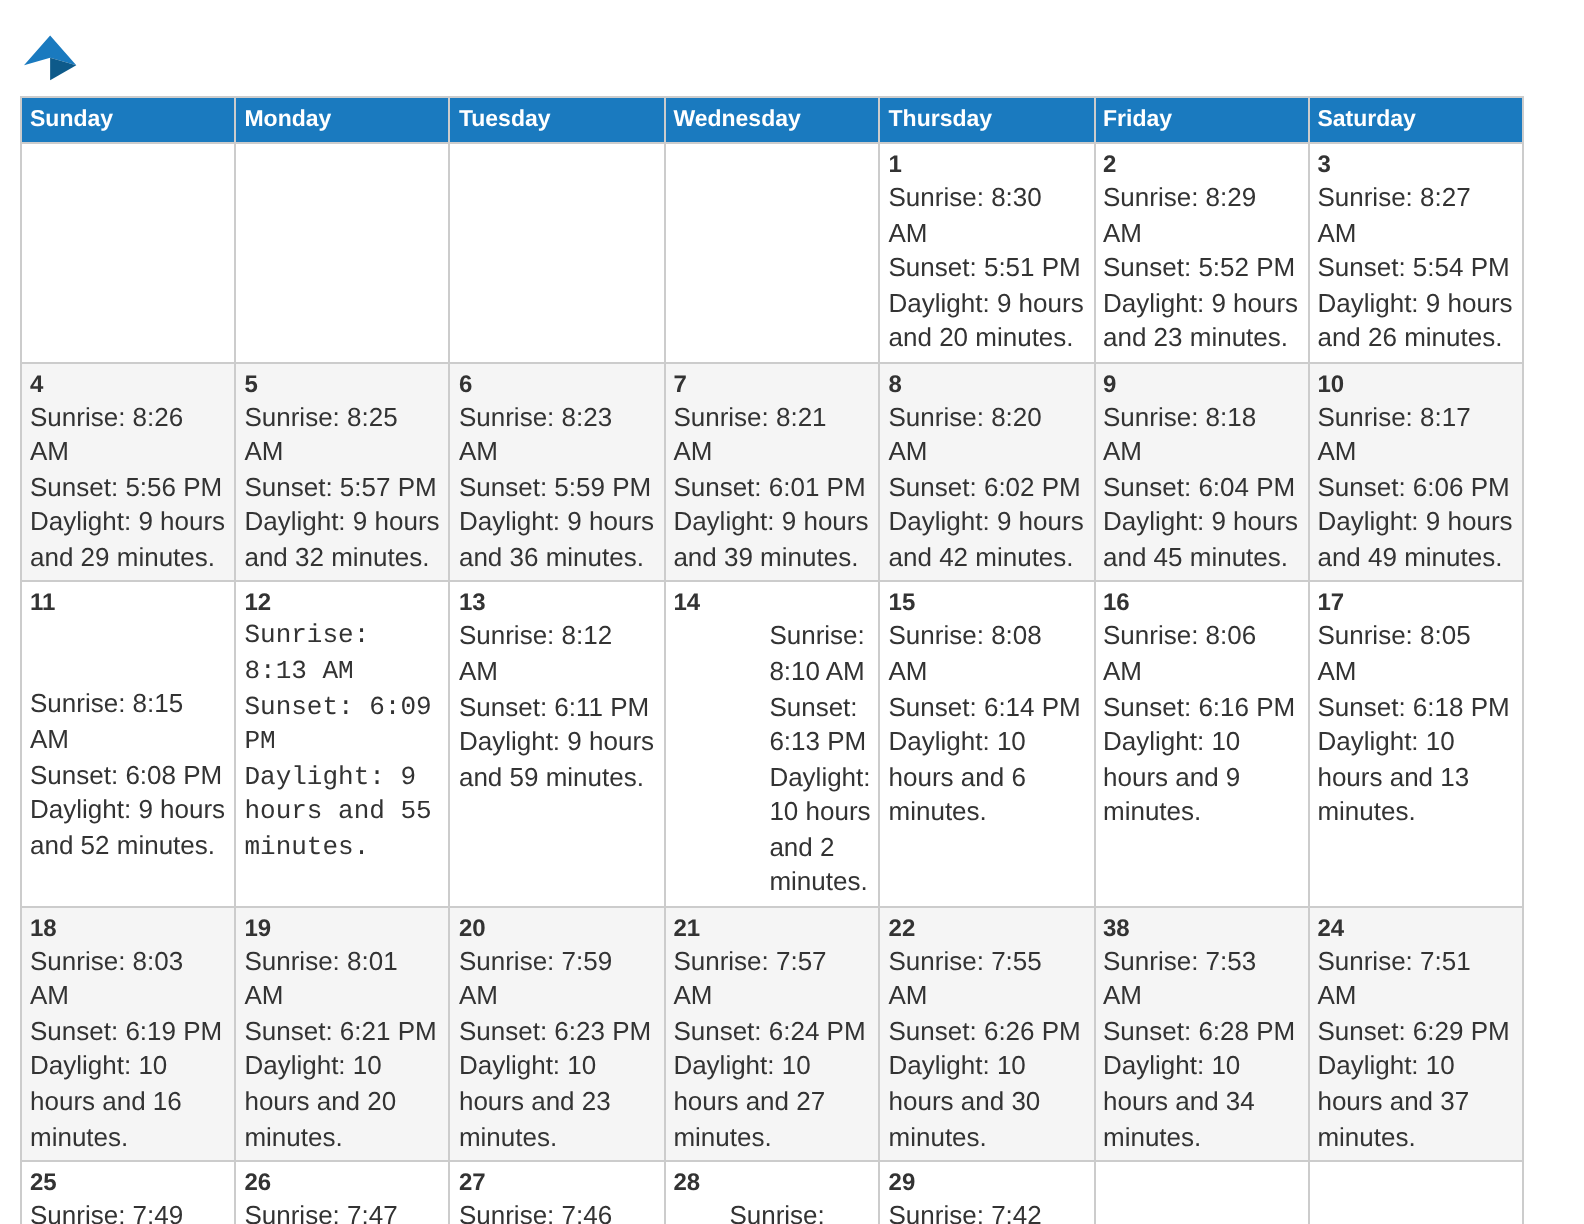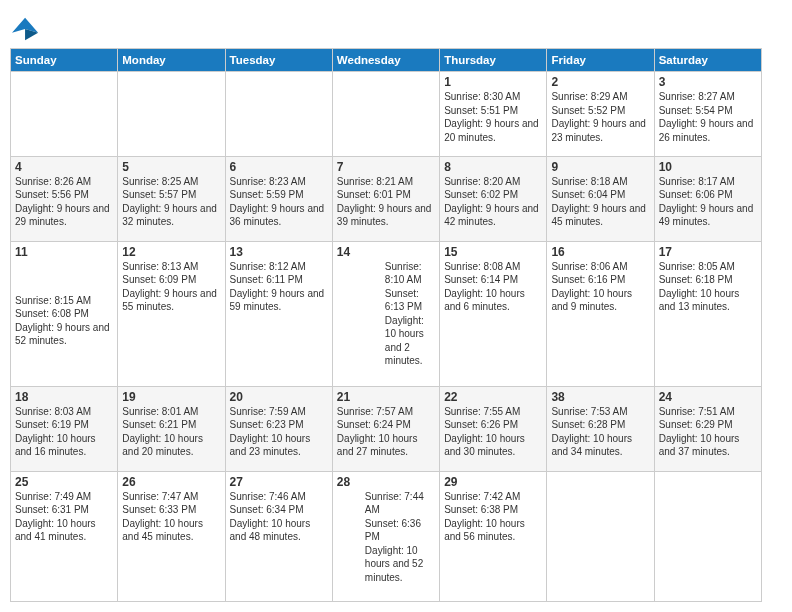--- a/index.html
+++ b/index.html
@@ -81,21 +81,21 @@
       background: #f5f5f5;
     }
     .day-num {
       font-size: 12px;
       font-weight: bold;
       display: block;
       margin-bottom: 1px;
     }
     .day-info {
       line-height: 1.35;
-      font-size: 10px;
+      font-size: 13px;
     }
     .empty-cell {
       background: #fff !important;
     }
   </style>
 </head>
 <body>
 
 <div class="container">
   <div class="header">
@@ -201,21 +201,21 @@
         </tr>
         <tr>
           <td>
             <span class="day-num">11</span>
             <div class="day-info" style="white-space: pre-line; margin-top: 35px;">Sunrise: 8:15 AM
 Sunset: 6:08 PM
 Daylight: 9 hours and 52 minutes.</div>
           </td>
           <td>
             <span class="day-num">12</span>
-            <div class="day-info" style="white-space: pre-line;">Sunrise: 8:13 AM
+            <div class="day-info" style="white-space: pre-line; font-family: Liberation Mono, monospace;">Sunrise: 8:13 AM
 Sunset: 6:09 PM
 Daylight: 9 hours and 55 minutes.</div>
           </td>
           <td>
             <span class="day-num">13</span>
             <div class="day-info" style="white-space: pre-line;">Sunrise: 8:12 AM
 Sunset: 6:11 PM
 Daylight: 9 hours and 59 minutes.</div>
           </td>
           <td>

